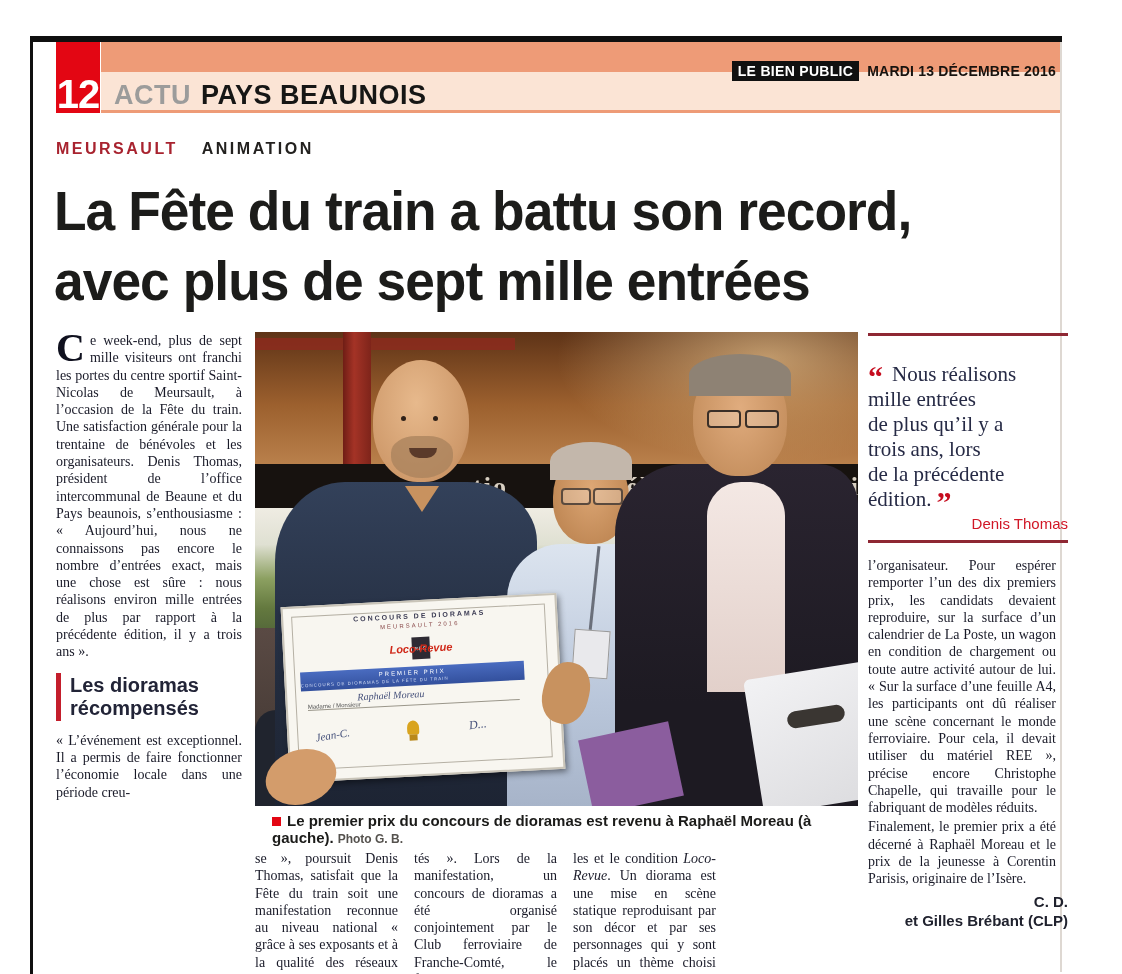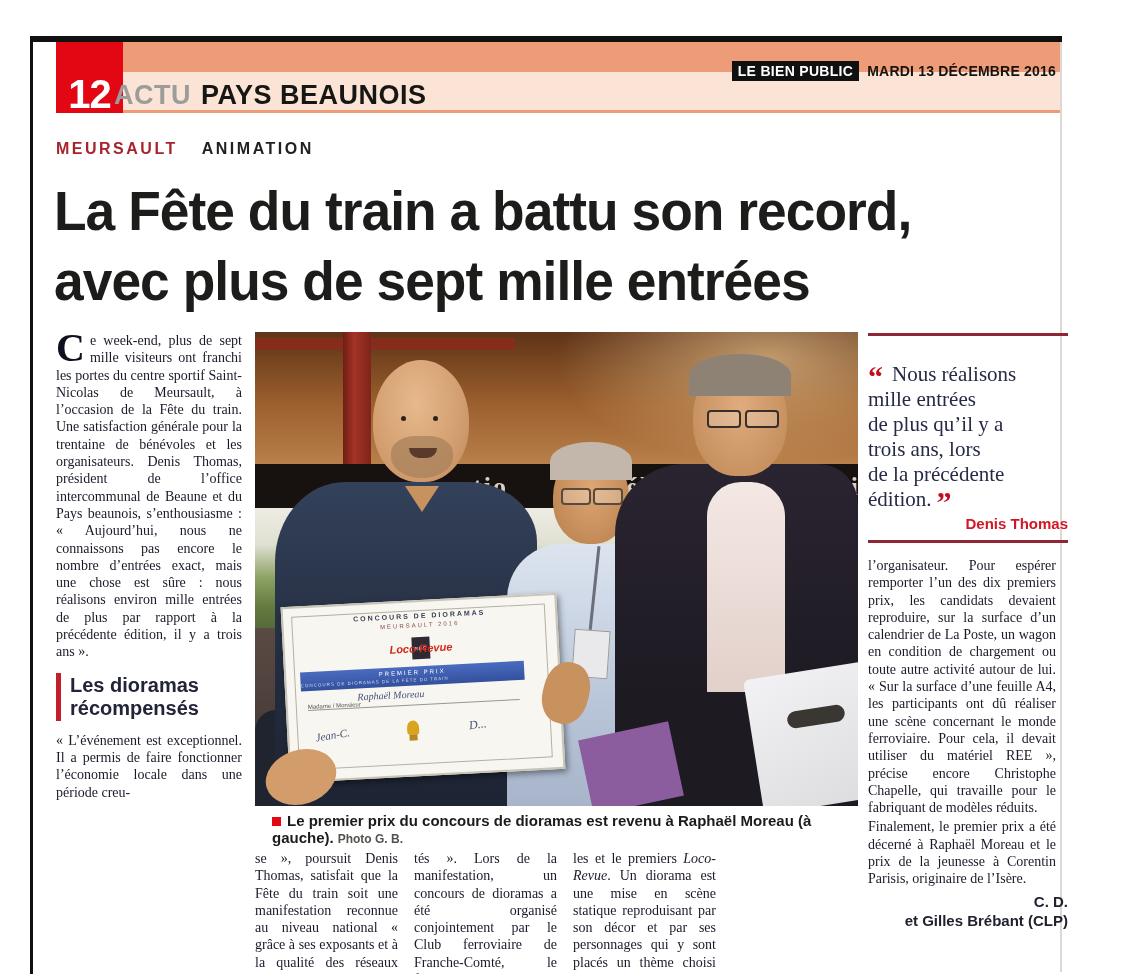--- a/index.html
+++ b/index.html
@@ -9,21 +9,21 @@
   .pre{white-space:pre-line;}
 
   
   #left-rule{left:30px;top:36px;width:3px;height:938px;background:#101010;}
   #top-rule{left:30px;top:36px;width:1032px;height:6px;background:#101010;}
   #right-rule{left:1060px;top:42px;width:2px;height:930px;background:#ded8d2;}
 
   
   #band-salmon{left:101px;top:42px;width:959px;height:30px;background:#ee9b77;}
   #band-peach{left:101px;top:72px;width:959px;height:38px;background:#fbe4d5;border-bottom:3px solid #ee9b77;}
-  #page-num{left:56px;top:42px;width:67px;height:71px;background:#e30613;display:flex;align-items:flex-end;justify-content:center;}
+  #page-num{left:56px;top:42px;width:44px;height:71px;background:#e30613;display:flex;align-items:flex-end;justify-content:center;}
   #page-num span{color:#fff;font-weight:bold;font-size:40px;line-height:38px;letter-spacing:-1px;}
   #section-line{left:114px;top:80px;font-size:27px;font-weight:bold;letter-spacing:.5px;}
   #section-line .sec{color:#9c9c9b;}
   #section-line .reg{color:#161615;margin-left:10px;}
   #date-badge{top:61px;right:66px;display:flex;align-items:center;font-size:14px;font-weight:bold;}
   #date-badge .paper{background:#101010;color:#fff;padding:2px 6px;letter-spacing:.3px;}
   #date-badge .date{color:#17130f;margin-left:8px;letter-spacing:.2px;}
 
   
   #kicker{left:56px;top:140px;font-size:16px;font-weight:bold;letter-spacing:2.5px;}
@@ -129,21 +129,21 @@
   #bottom-cols{left:255px;top:850px;width:462px;display:flex;gap:16px;}
   #bottom-cols .bcol{width:143px;height:124px;overflow:hidden;}
 
   
   #right-col{left:868px;top:333px;width:200px;}
   .q-rule{height:3px;background:#8e2733;}
   #quote-text{margin:26px 0 2px;font-family:"Liberation Serif",serif;font-size:21px;line-height:25px;color:#262a45;}
   .q-mark{color:#c60d1f;font-weight:bold;font-size:30px;line-height:18px;vertical-align:-6px;}
   .q-open{margin-right:9px;}
   .q-close{margin-left:5px;}
-  #quote-attr{text-align:right;font-weight:bold;font-size:15px;color:#d11726;margin:3px 0 8px;}
+  #quote-attr{text-align:right;font-weight:normal;font-size:15px;color:#d11726;margin:3px 0 8px;}
   #rc-body{margin-top:14px;}
   #byline{margin-top:4px;text-align:right;font-weight:bold;font-size:15px;line-height:19px;color:#20222e;}
 </style>
 </head>
 <body>
 
 <div class="abs" id="left-rule"></div>
 <div class="abs" id="top-rule"></div>
 <div class="abs" id="right-rule"></div>
 
@@ -244,21 +244,21 @@
 </div>
 
 <div class="abs" id="caption">
   <span class="bullet"></span><span>Le premier prix du concours de dioramas est revenu à Raphaël Moreau (à gauche).</span><span class="credit">Photo G. B.</span>
 </div>
 
 <div class="abs" id="bottom-cols">
   <div class="bcol serif">se », poursuit Denis Thomas, satisfait que la Fête du train soit une manifestation reconnue au niveau national « grâce à ses exposants et à la qualité des réseaux présen-</div>
   <div class="bcol serif">tés ». Lors de la manifestation, un concours de dioramas a été organisé conjointement par le Club ferroviaire de Franche-Comté, le fabriquant REE modè-</div>
   <div class="bcol serif">
-    <span>les et le premiers </span><span class="ital">Loco-Revue</span><span>. Un diorama est une mise en scène statique reproduisant par son décor et par ses personnages qui y sont placés un thème choisi par</span>
+    <span>les et le condition </span><span class="ital">Loco-Revue</span><span>. Un diorama est une mise en scène statique reproduisant par son décor et par ses personnages qui y sont placés un thème choisi par</span>
   </div>
 </div>
 
 <div class="abs" id="right-col">
   <div class="q-rule"></div>
   <div id="quote-text">
     <span class="q-mark q-open">“</span><span class="pre">Nous réalisons
 mille entrées
 de plus qu’il y a
 trois ans, lors

